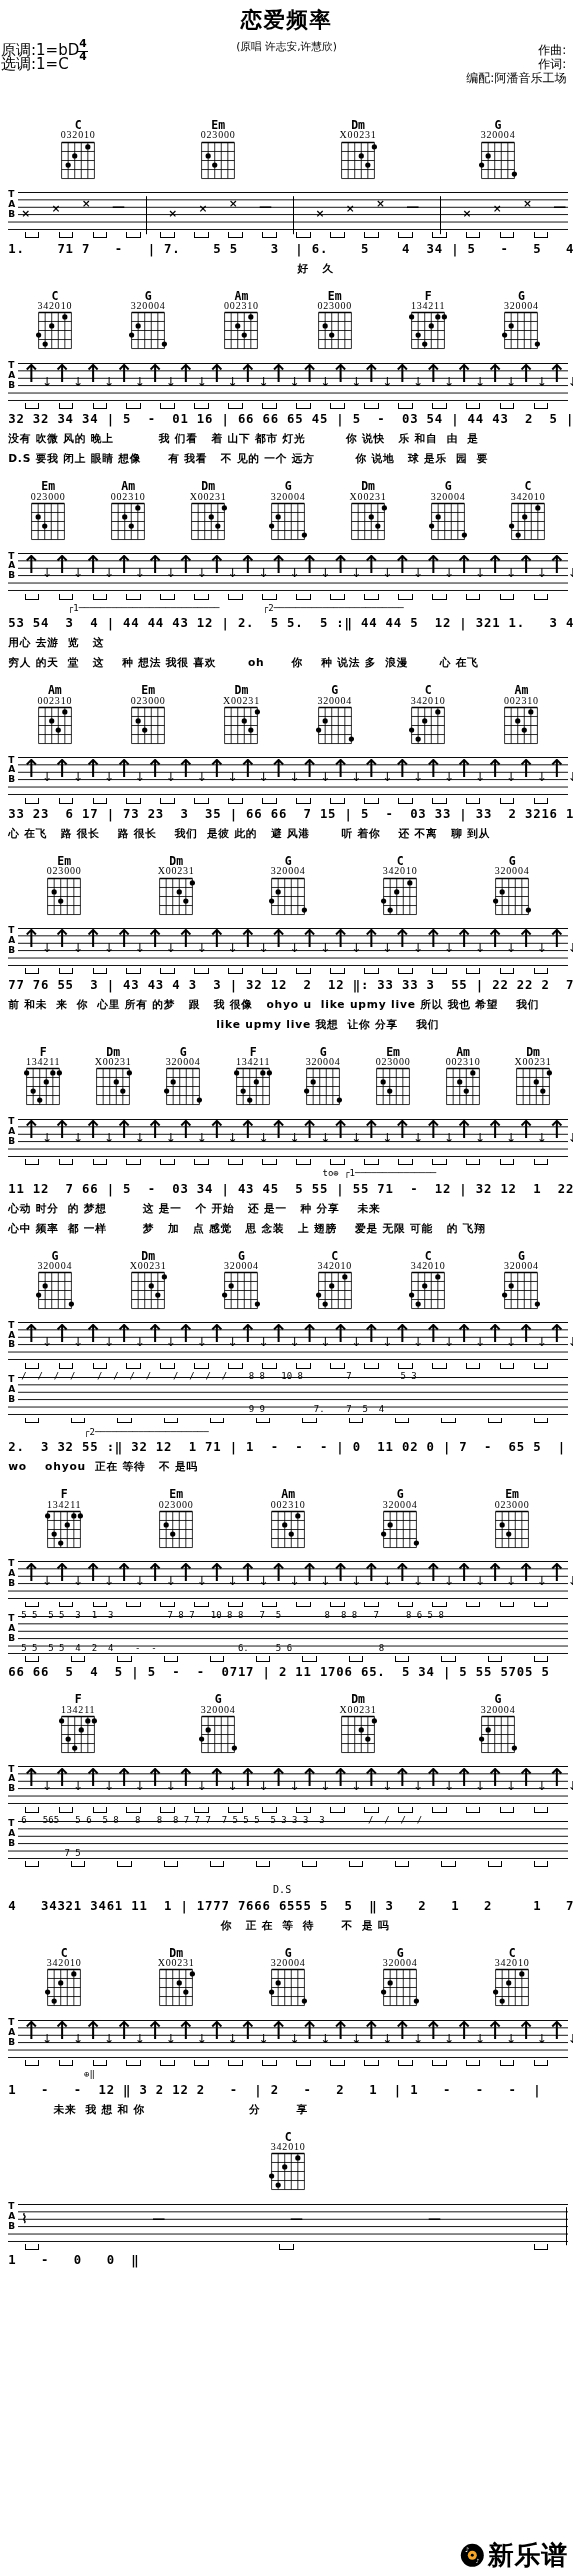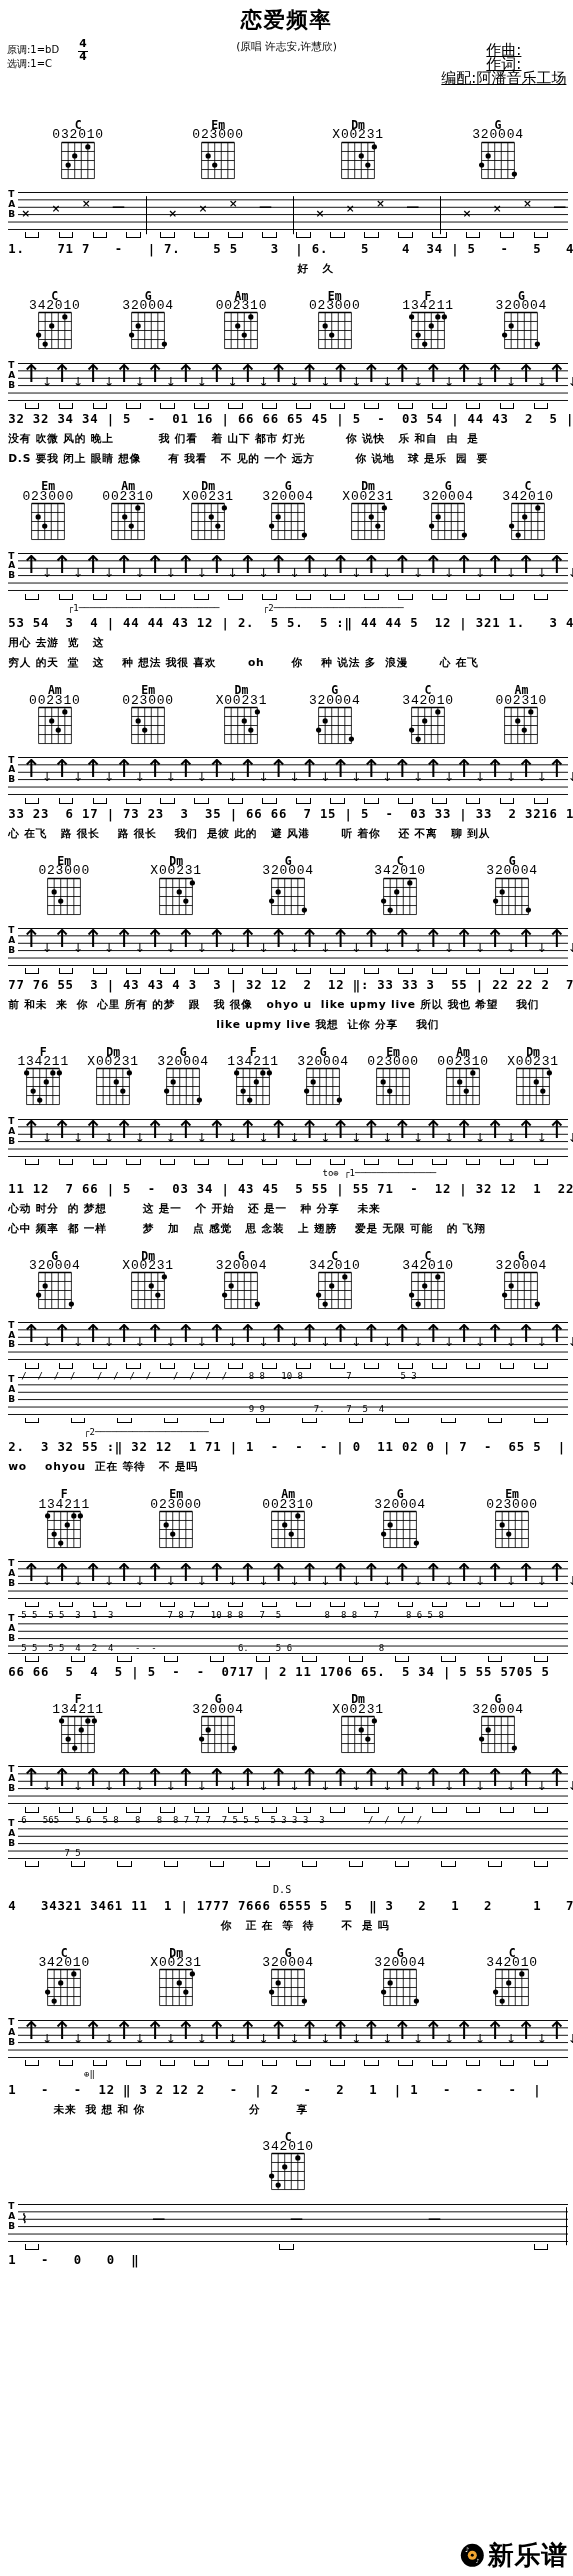--- a/index.html
+++ b/index.html
@@ -2,31 +2,31 @@
 <html style="font-size:13px"><head>
 <meta charset="utf-8">
 <style>
   html,body{margin:0;padding:0;background:#fff;}
   body{width:573px;min-height:2576px;font-family:"DejaVu Sans",sans-serif;color:#000;}
   .page{position:relative;width:573px;min-height:2576px;overflow:hidden;}
   
   .header{position:relative;padding:4.9px 6.6px 1.6px 6.6px;height:105px;}
   .title{ text-align:center;font-size:21.3px;font-weight:bold;letter-spacing:1.6px;}
   .subtitle{text-align:center;font-size:10.7px;margin-top:6px;}
-  .key-block{position:absolute;left:7px;top:43px;font-size:10px;line-height:14px;}
+  .key-block{position:absolute;left:1px;top:43px;font-size:15px;line-height:14px;}
   .timesig{position:absolute;left:78px;top:39px;font-size:10.7px;font-weight:bold;text-align:center;line-height:10.7px;}
   .timesig .bar{border-top:0.8px solid #000;width:9.8px;margin:0.8px auto;}
-  .credits{position:absolute;right:6.6px;top:43px;font-size:15px;line-height:14px;text-align:center;text-decoration:underline;}
+  .credits{position:absolute;right:6.6px;top:43px;font-size:12px;line-height:14px;text-align:right;}
   
   .systems{padding:3.3px 4.9px 0 8.2px;}
   .system{margin-bottom:14.8px;}
   .chord-row{display:flex;justify-content:space-around;align-items:flex-end;margin:4.9px 0 3.3px 0;min-height:64px;}
   .chord{text-align:center;}
   .chord-name{font-size:11.5px;font-weight:bold;line-height:11.5px;font-family:"DejaVu Sans Mono",monospace;}
-  .chord-code{font-size:13px;line-height:8.2px;font-family:Liberation Mono, monospace;letter-spacing:0.8px;}
+  .chord-code{font-size:10px;line-height:8.2px;font-family:Liberation Serif, serif;letter-spacing:0.8px;}
   .staff{position:relative;height:38px;margin:8.2px 0 1.6px 0;
          background:linear-gradient(#000 0.8px,transparent 0.8px);background-size:100% 7.4px;}
   .staff .tletters{position:absolute;left:0;top:-1.6px;width:9.8px;font-size:9px;font-weight:bold;line-height:9.8px;background:#fff;z-index:2;}
   .staff .content{position:absolute;left:13px;right:1.6px;top:-8.2px;bottom:0;display:flex;justify-content:space-between;align-items:center;z-index:1;}
   .arrow-up{font-size:24.6px;line-height:1;transform:translateY(-3.3px);}
   .arrow-dn{font-size:12.3px;line-height:1;transform:translateY(4.9px);}
   .xmark{font-size:10.7px;font-weight:bold;}
   .dashm{font-size:13px;font-weight:bold;}
   .barline{width:0.8px;height:38px;background:#000;transform:translateY(8.2px);}
   .leadrow1,.leadrow2{position:absolute;left:13px;right:1.6px;font-family:"DejaVu Sans Mono",monospace;font-size:9px;white-space:pre;background:transparent;}

